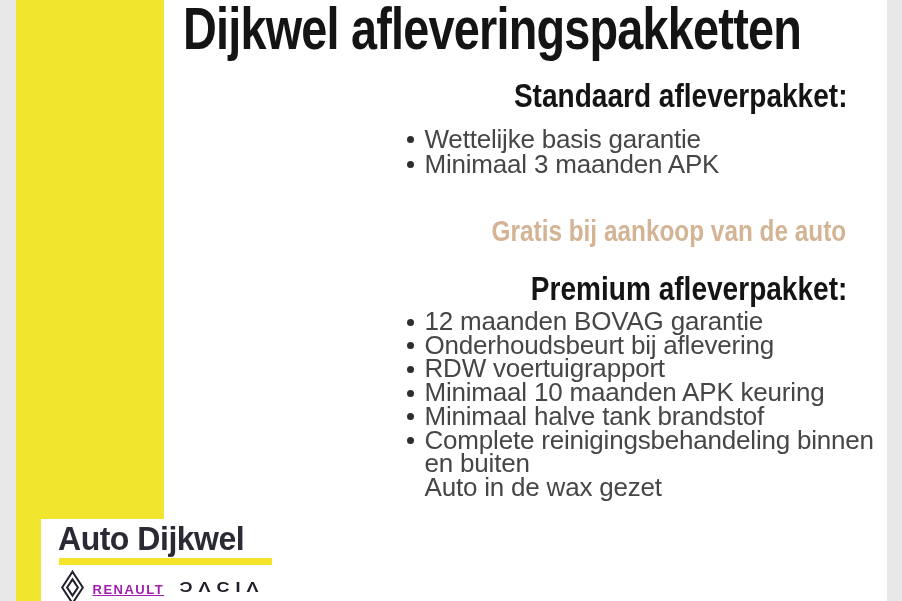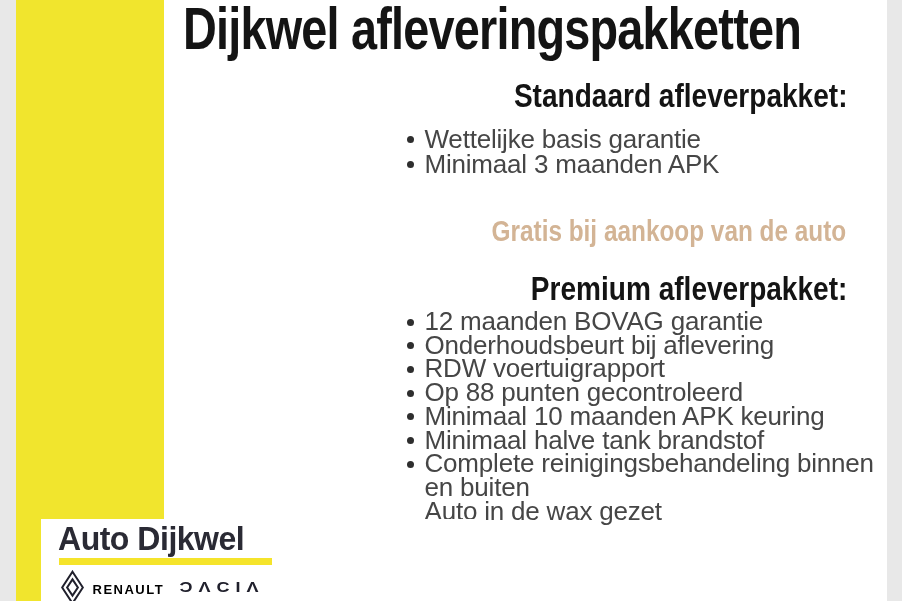--- a/index.html
+++ b/index.html
@@ -63,22 +63,22 @@
   }
   .logo-underline{
     position:absolute;left:18px;top:39px;width:213px;height:7px;
     background:#F5E42B;
   }
   .renault-diamond{
     position:absolute;left:20px;top:51px;width:23px;height:35px;
   }
   .renault-wordmark{
     position:absolute;left:52px;top:63px;
-    font-size:13px;font-weight:bold;color:#000000;
-    letter-spacing:1.5px;white-space:nowrap;
+    font-size:13px;font-weight:bold;color:#a21caf;
+    letter-spacing:1.5px;white-space:nowrap;text-decoration:underline;
   }
   .dacia-wordmark{
     position:absolute;left:139px;top:59px;
     font-size:18px;font-weight:bold;color:#20202C;
     letter-spacing:6px;white-space:nowrap;
     transform:scaleY(0.85);transform-origin:left top;
   }
 </style>
 </head>
 <body>
@@ -97,21 +97,20 @@
   </ul>
 
   <div class="note">Gratis bij aankoop van de auto</div>
 
   <h2 class="heading premium-heading">Premium afleverpakket:</h2>
 
   <ul class="list premium-list">
     <li>12 maanden BOVAG garantie</li>
     <li>Onderhoudsbeurt bij aflevering</li>
     <li>RDW voertuigrapport</li>
-    <li>Op 88 punten gecontroleerd</li>
     <li>Minimaal 10 maanden APK keuring</li>
     <li>Minimaal halve tank brandstof</li>
     <li>Complete reinigingsbehandeling binnen en buiten
 Auto in de wax gezet</li>
   </ul>
 
   <div class="logo-box">
     <div class="dealer-name">Auto Dijkwel</div>
     <div class="logo-underline"></div>
     <svg class="renault-diamond" viewBox="0 0 24 36" fill="none" xmlns="http://www.w3.org/2000/svg">

